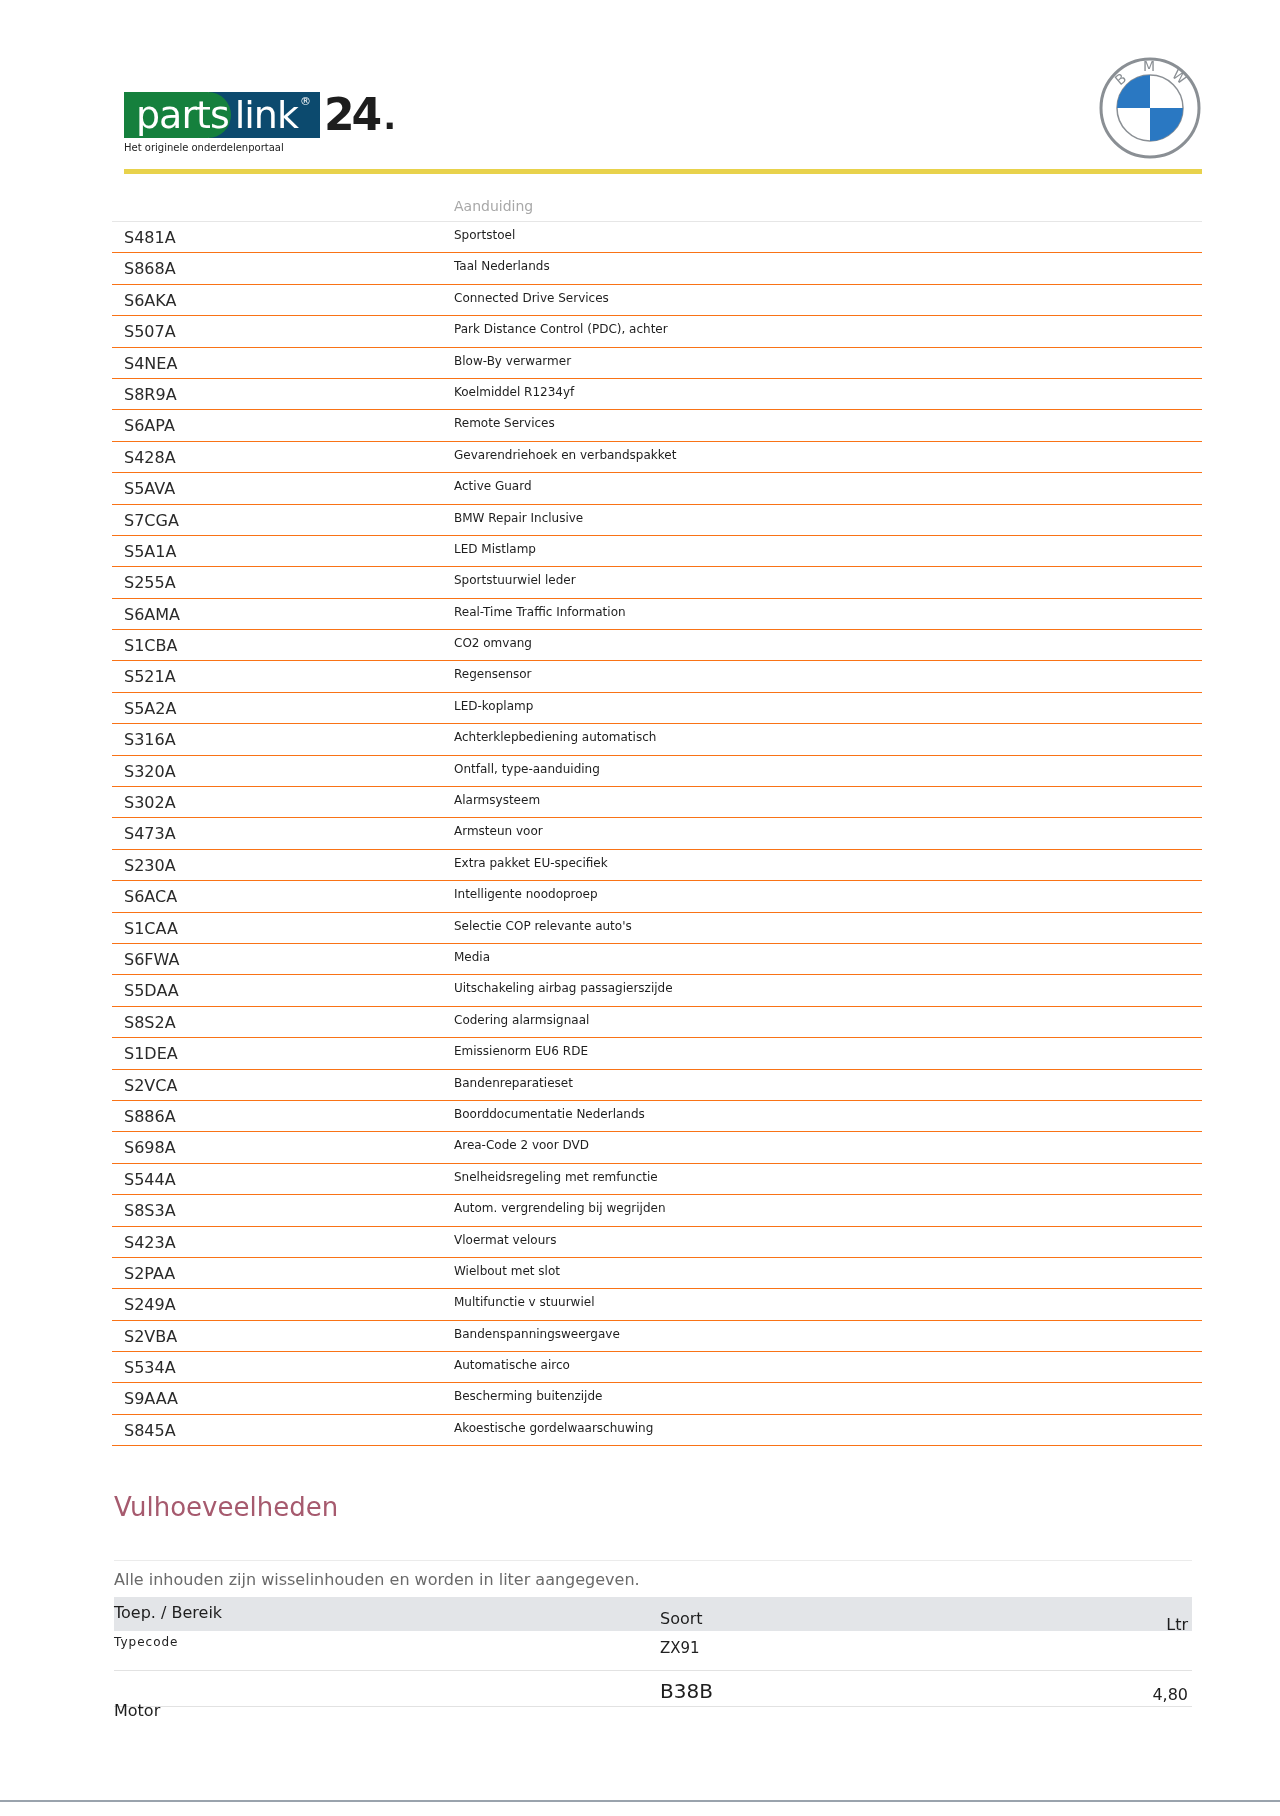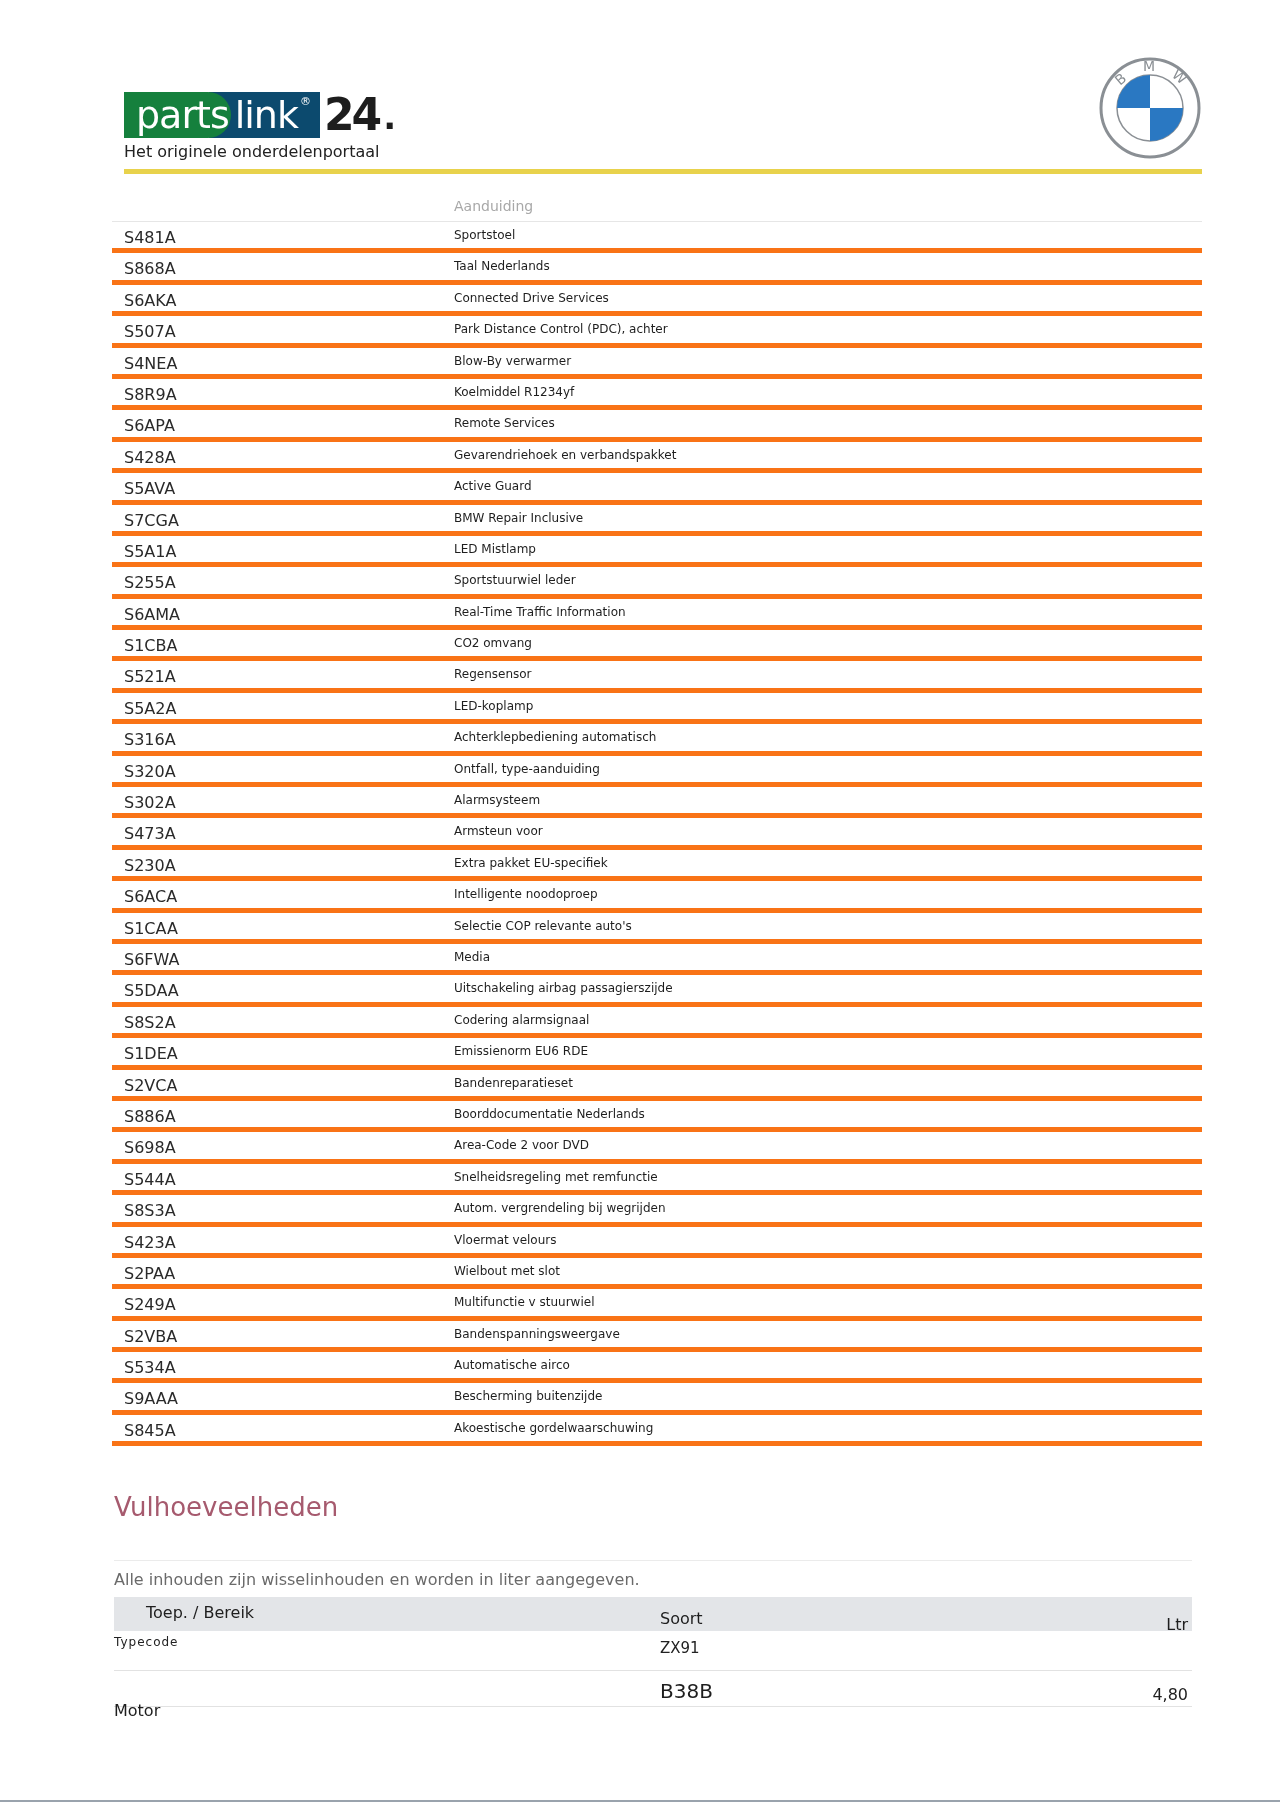--- a/index.html
+++ b/index.html
@@ -10,40 +10,40 @@
 
     
     .header { position: absolute; left: 124px; top: 88px; width: 1078px; height: 86px; }
     .logo { position: absolute; left: 0; top: 4px; height: 46px; display: flex; align-items: stretch; }
     .logo .seg-dark { background: #15803d; color: #fff; font-size: 38px; line-height: 46px; padding: 0 2px 0 12px; font-family: "DejaVu Sans", sans-serif; letter-spacing: -1px; border-radius: 0 23px 23px 0; }
     .logo .seg-grey { background: #0c4a6e; color: #fff; font-size: 38px; line-height: 46px; padding: 0 10px 0 4px; letter-spacing: -1px; margin-left: -22px; padding-left: 26px; position: relative; z-index: 0; }
     .logo .seg-dark { position: relative; z-index: 1; }
     .logo .reg { font-size: 11px; vertical-align: top; line-height: 20px; margin-left: 2px; }
     .logo .num { color: #1d1d1d; font-size: 44px; font-weight: bold; line-height: 46px; padding-left: 4px; letter-spacing: -3px; font-family: "DejaVu Sans", sans-serif; }
     .logo .dot { color: #1d1d1d; font-size: 34px; font-weight: bold; line-height: 50px; padding-left: 4px; }
-    .tagline { position: absolute; left: 0; top: 54px; font-size: 16px; color: #222; }
+    .tagline { position: absolute; left: 0; top: 54px; font-size: 10px; color: #222; }
     .yellow-rule { position: absolute; left: 124px; top: 169px; width: 1078px; height: 5px; background: #e8d24c; }
 
     .bmw { position: absolute; left: 1098px; top: 56px; width: 104px; height: 104px; }
 
     
     .opt-table { position: absolute; left: 112px; top: 192px; width: 1090px; }
     .opt-head { height: 30px; position: relative; border-bottom: 1px solid #e6e6e6; }
     .opt-head .col2 { position: absolute; left: 342px; top: 6px; font-size: 14px; color: #a8a8a8; }
-    .opt-row { position: relative; height: 31.4px; border-bottom: 5px solid #f97316; }
+    .opt-row { position: relative; height: 31.4px; border-bottom: 1px solid #f97316; }
     .opt-row .code { position: absolute; left: 12px; top: 6px; font-size: 16px; color: #2a2a2a; }
     .opt-row .desc { position: absolute; left: 342px; top: 6px; font-size: 12px; color: #1e1e1e; }
 
     
     .section-title { position: absolute; left: 114px; top: 1492px; font-size: 26px; color: #a65a6e; font-weight: normal; }
     .section-rule { position: absolute; left: 114px; top: 1560px; width: 1078px; height: 1px; background: #ebebeb; }
     .note { position: absolute; left: 114px; top: 1570px; font-size: 16px; color: #6a6a6a; }
     .fill-table { position: absolute; left: 114px; top: 1597px; width: 1078px; }
     .fill-head { position: relative; height: 34px; background: #e3e5e8; }
-    .fill-head .h1 { position: absolute; left: 0; top: 6px; font-size: 16px; color: #1e1e1e; margin-left: 32px; }
+    .fill-head .h1 { position: absolute; left: 0; top: 6px; font-size: 16px; color: #1e1e1e; }
     .fill-head .h2 { position: absolute; left: 546px; top: 12px; font-size: 16px; color: #1e1e1e; }
     .fill-head .h3 { position: absolute; right: 4px; top: 18px; font-size: 16px; color: #1e1e1e; }
     .fill-sub { position: relative; height: 40px; border-bottom: 1px solid #e2e2e2; text-align: center; }
     .fill-sub .s1 { position: absolute; left: 0; top: 4px; font-size: 12px; color: #222; letter-spacing: 1px; font-family: "DejaVu Sans", sans-serif; }
     .fill-sub .s2 { position: absolute; left: 546px; top: 8px; font-size: 15px; color: #222; }
     .fill-row { position: relative; height: 36px; border-bottom: 1px solid #e2e2e2; }
     .fill-row .r1 { position: absolute; left: 0; top: 6px; font-size: 16px; color: #1e1e1e; margin-top: 24px; }
     .fill-row .r2 { position: absolute; left: 546px; top: 8px; font-size: 20px; color: #1e1e1e; text-align: right; }
     .fill-row .r3 { position: absolute; right: 4px; top: 14px; font-size: 16px; color: #1e1e1e; }
 

